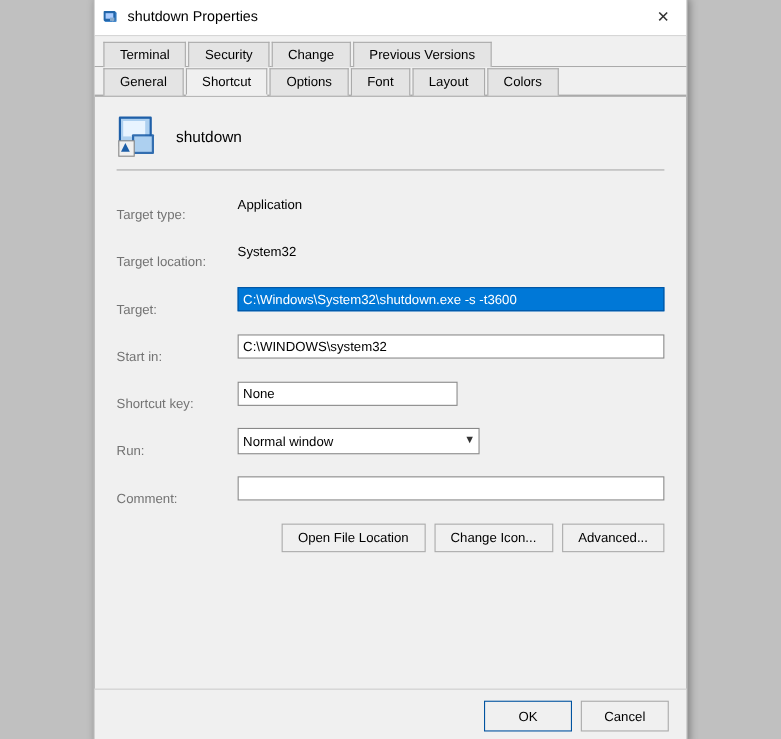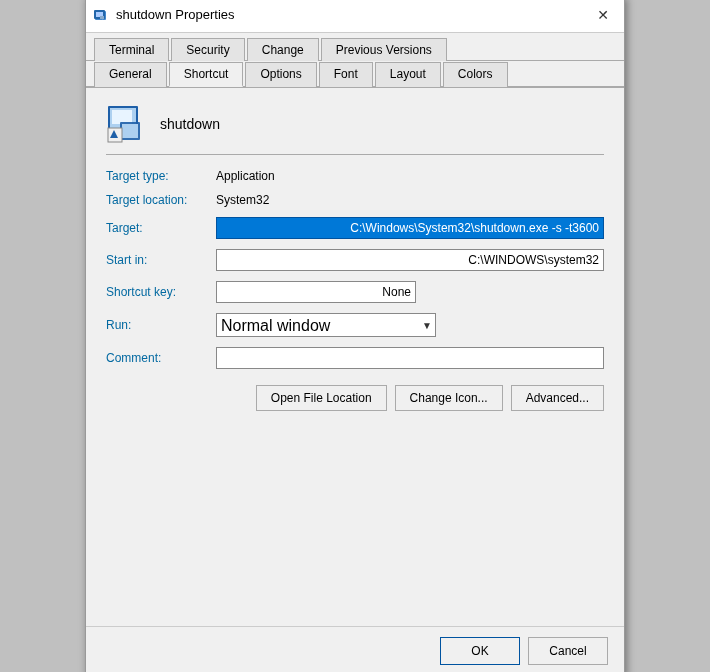--- a/index.html
+++ b/index.html
@@ -110,50 +110,50 @@
       color: #000;
     }
     .field-row {
       display: flex;
       align-items: center;
       margin-bottom: 10px;
     }
     .field-label {
       width: 110px;
       font-size: 12px;
-      color: #0369a1;
+      color: #737373;
       flex-shrink: 0;
+      margin-top: 19px;
     }
     .field-value {
       font-size: 12px;
       color: #000;
     }
     .text-input {
       flex: 1;
       height: 22px;
       border: 1px solid #888;
       background: #fff;
       padding: 2px 4px;
       font-size: 12px;
       font-family: inherit;
       outline: none;
-      text-align: right;
     }
     .text-input.highlighted {
       background: #0078d7;
       color: #fff;
       border: 1px solid #0053a0;
     }
     .select-input {
       flex: 1;
       height: 24px;
       border: 1px solid #888;
       background: #fff;
       padding: 2px 4px;
-      font-size: 16px;
+      font-size: 12px;
       font-family: inherit;
       appearance: none;
       -webkit-appearance: none;
       cursor: pointer;
       position: relative;
     }
     .select-wrapper {
       flex: 1;
       position: relative;
       display: flex;

